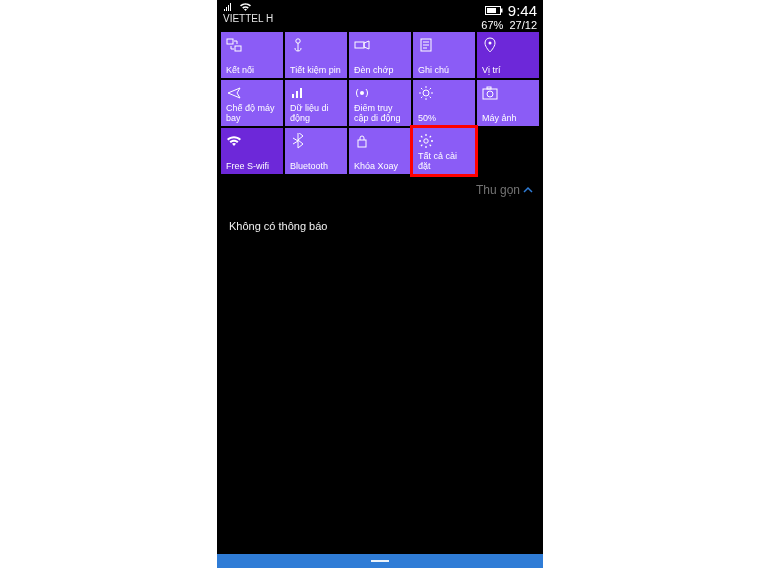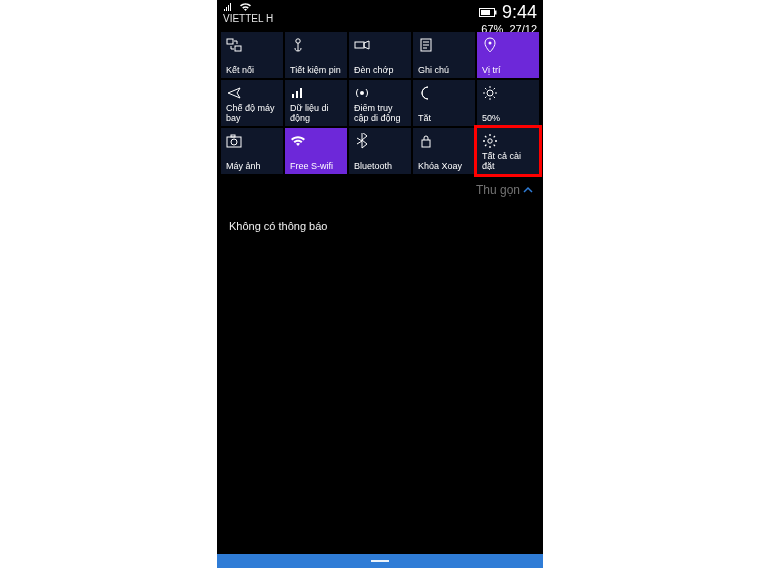--- a/index.html
+++ b/index.html
@@ -19,30 +19,30 @@
   .status-bar {
     height: 28px;
     display: flex; align-items: flex-start;
     padding: 2px 6px 0 6px;
     font-size: 11px;
   }
   .status-left { display: flex; align-items: center; gap: 6px; }
   .status-right { margin-left: auto; display: flex; align-items: center; gap: 6px; }
   .carrier { font-size: 10px; opacity: .9; margin-top:1px;}
   .status-icon svg { display:block; }
-  .time { font-size: 18px; font-weight: 300; }
+  .time { font-size: 15px; font-weight: 300; }
   .sub-status { font-size: 11px; text-align: right; line-height:1.1;margin-left:12px;}
   .tiles {
     display: grid;
     grid-template-columns: repeat(5, 1fr);
     gap: 2px;
     padding: 4px 4px 0 4px;
   }
   .tile {
-    background: #0f172a;
+    background: #8b5cf6;
     height: 46px;
     padding: 4px 5px 3px 5px;
     display: flex; flex-direction: column;
     justify-content: space-between;
     cursor: pointer;
   }
   .tile.active { background: #6d28d9; }
   .tile-icon { height: 18px; display:flex; align-items:center; }
   .tile-icon svg { width: 16px; height: 16px; }
   .tile-label { font-size: 9px; line-height: 1.05; overflow:hidden; }
@@ -187,28 +187,20 @@
           <svg viewBox="0 0 16 16">
             <circle cx="8" cy="8" r="2" fill="#fff"></circle>
             <path d="M4 4a6 6 0 000 8M12 4a6 6 0 010 8" stroke="#fff" fill="none"></path>
           </svg>
         </div>
         <div class="tile-label">Điểm truy cập di động</div>
       </div>
       <div class="tile">
         <div class="tile-icon">
           <svg viewBox="0 0 16 16">
-            <path d="M10 2a6 6 0 100 12 5 5 0 010-12z" fill="none" stroke="#fff"></path>
-          </svg>
-        </div>
-        <div class="tile-label">Tắt</div>
-      </div>
-      <div class="tile">
-        <div class="tile-icon">
-          <svg viewBox="0 0 16 16">
             <circle cx="8" cy="8" r="3" fill="none" stroke="#fff"></circle>
             <path d="M8 1v2M8 13v2M1 8h2M13 8h2M3 3l1.4 1.4M11.6 11.6L13 13M3 13l1.4-1.4M11.6 4.4L13 3" stroke="#fff"></path>
           </svg>
         </div>
         <div class="tile-label">50%</div>
       </div>
       <div class="tile">
         <div class="tile-icon">
           <svg viewBox="0 0 16 16">
             <rect x="1" y="4" width="14" height="10" fill="none" stroke="#fff"></rect>

